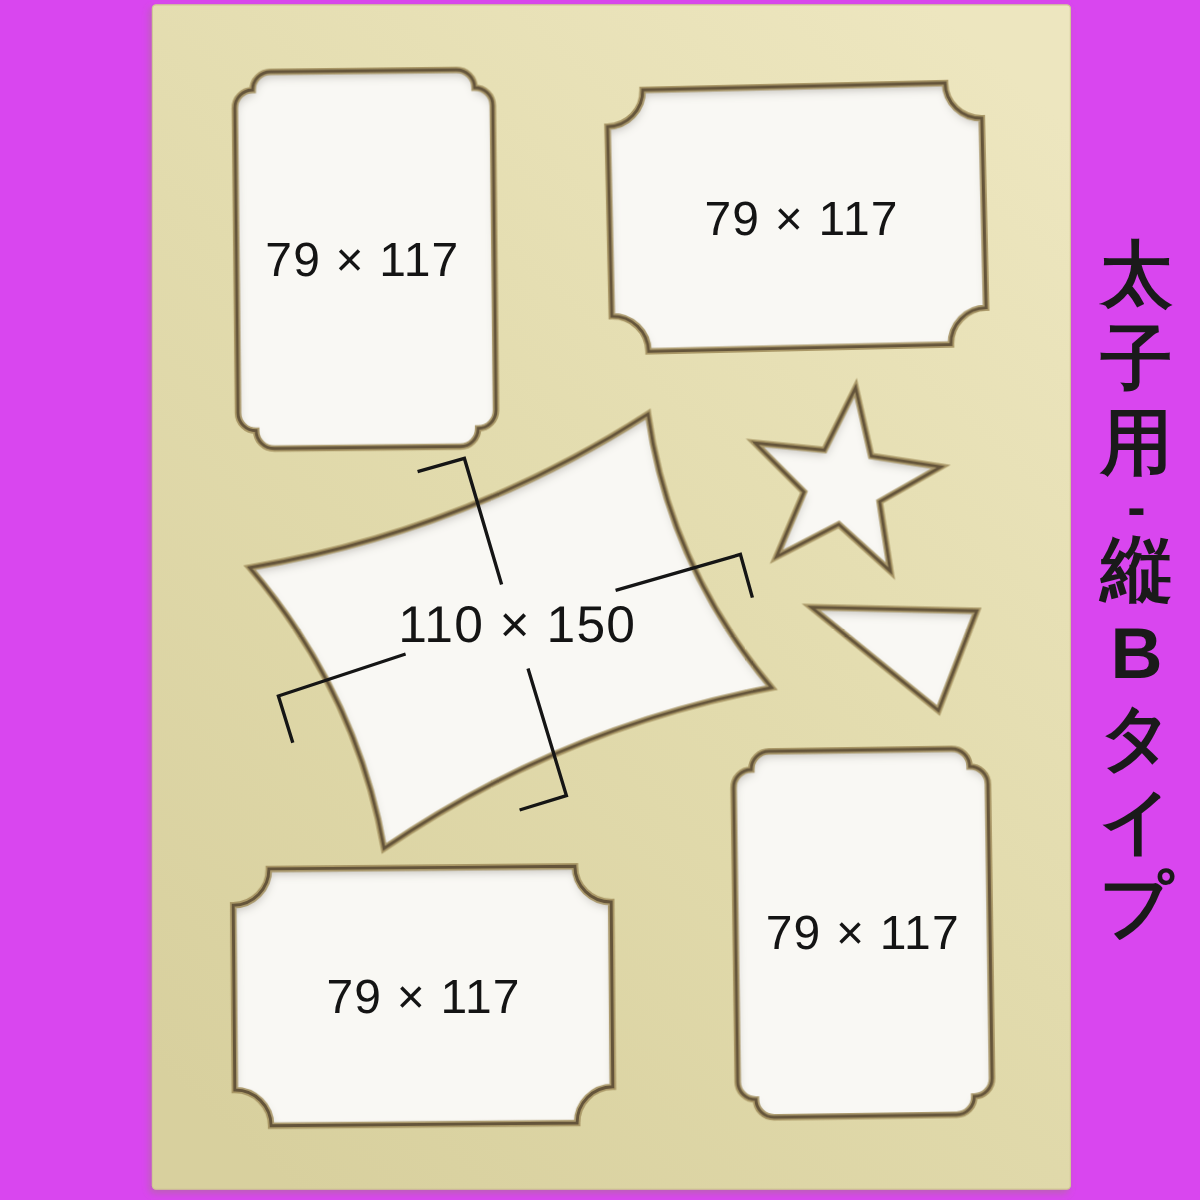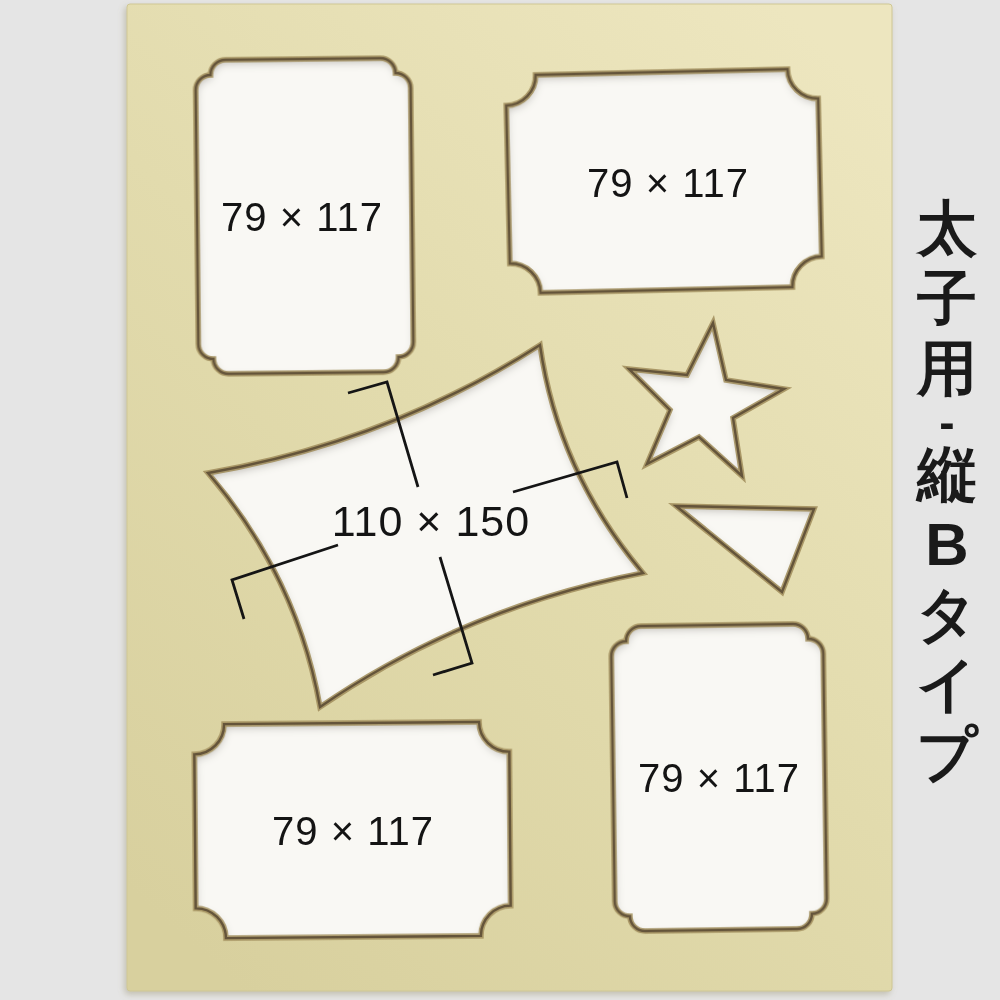--- a/index.html
+++ b/index.html
@@ -1,20 +1,20 @@
 <!DOCTYPE html>
 <html><head>
 <meta charset="utf-8">
 <style>
   html, body { margin: 0; padding: 0; background: #ffffff; }
   .stage {
     position: relative;
     width: 1000px;
     height: 1000px;
-    background: #e5e5e5;
+    background: #d946ef;
     overflow: hidden;
     font-family: "Liberation Sans", sans-serif;
   }
   .stage svg { position: absolute; left: 0; top: 0; }
   .dim-label {
     font-family: "Liberation Sans", sans-serif;
     font-size: 40px;
     letter-spacing: 1px;
     fill: #141414;
     text-anchor: middle;

